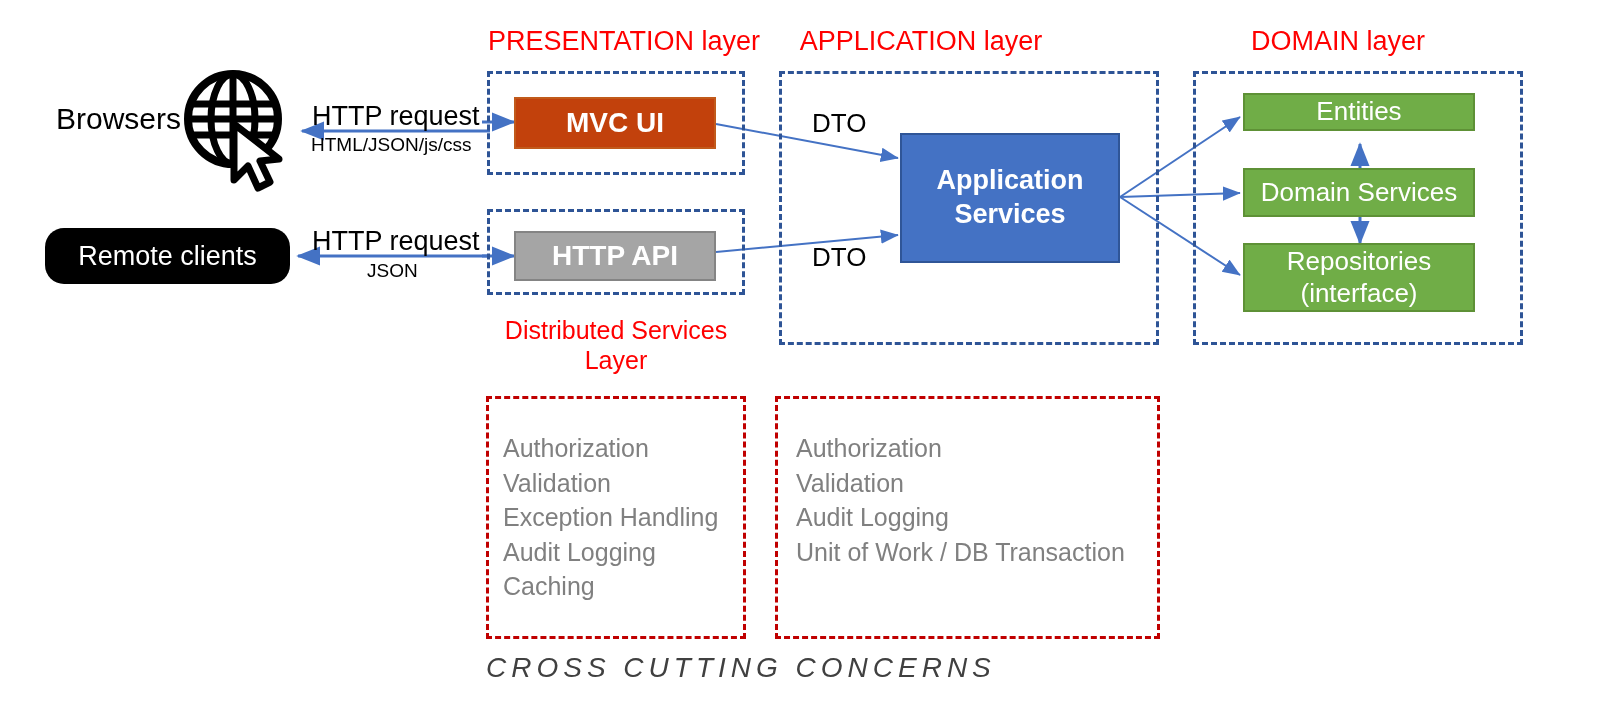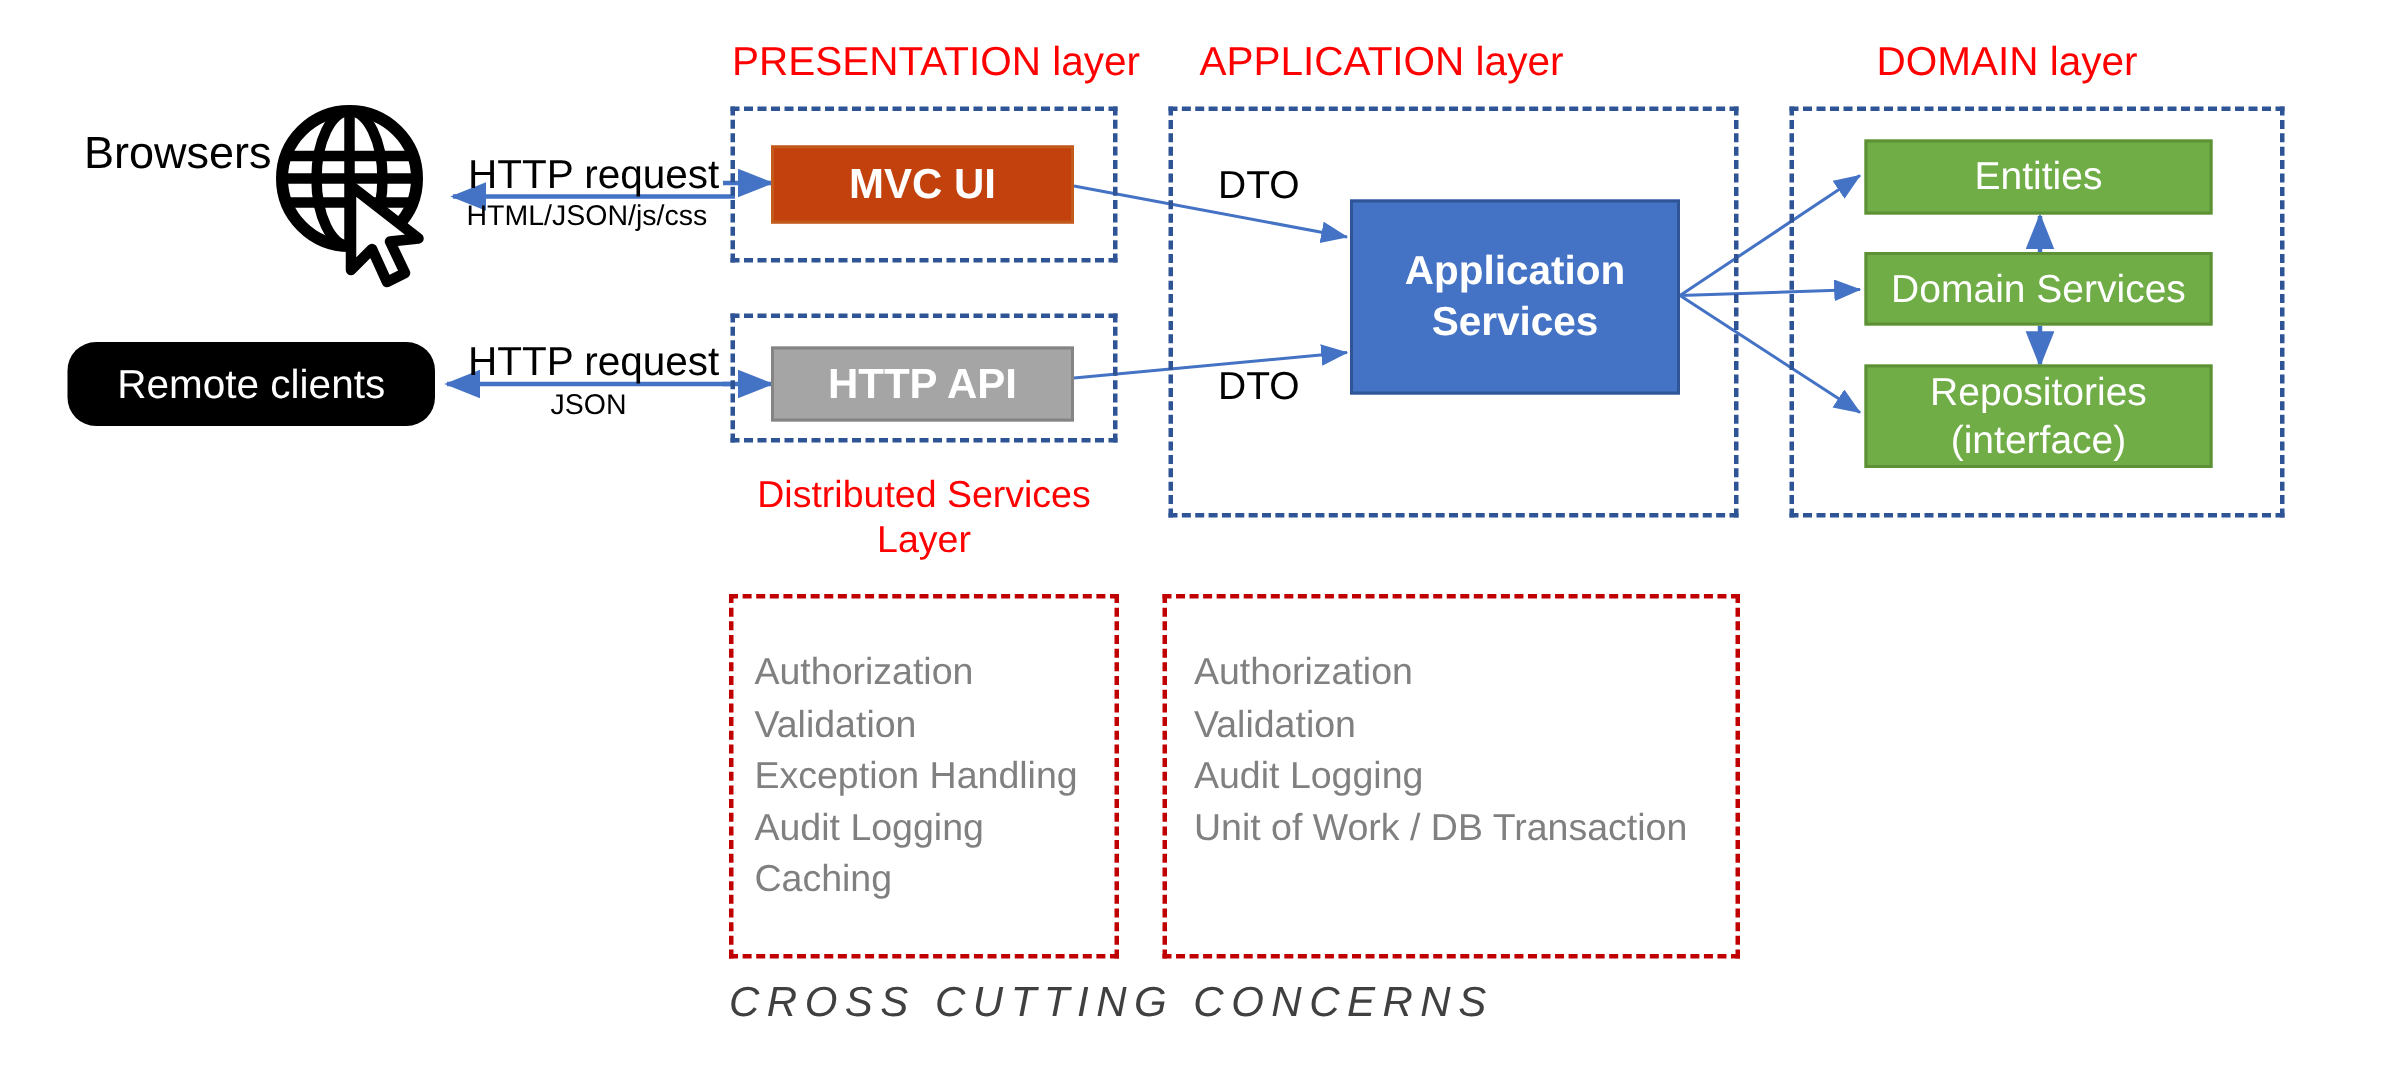--- a/index.html
+++ b/index.html
@@ -195,21 +195,21 @@
   <div class="abs layer-title" style="left:1212px; top:26px; width:252px;">DOMAIN layer</div>
 
   <div class="abs layer-box" style="left:487px; top:71px; width:258px; height:104px;"></div>
 
   <div class="abs layer-box" style="left:487px; top:209px; width:258px; height:86px;"></div>
 
   <div class="abs layer-box" style="left:779px; top:71px; width:380px; height:274px;"></div>
 
   <div class="abs layer-box" style="left:1193px; top:71px; width:330px; height:274px;"></div>
 
-  <div class="abs browsers-label" style="left:56px; top:86px;">Browsers</div>
+  <div class="abs browsers-label" style="left:56px; top:102px;">Browsers</div>
 
   <div class="abs comp comp-black" style="left:45px; top:228px; width:245px; height:56px;border-radius:19px;">Remote clients</div>
 
   <div class="abs edge-label lbl-lg" style="left:312px; top:101px;">HTTP request</div>
 
   <div class="abs edge-label lbl-sm" style="left:311px; top:134px;">HTML/JSON/js/css</div>
 
   <div class="abs edge-label lbl-lg" style="left:312px; top:226px;">HTTP request</div>
 
   <div class="abs edge-label lbl-sm" style="left:367px; top:260px;">JSON</div>
@@ -220,21 +220,21 @@
 
   <div class="abs comp comp-mvc" style="left:514px; top:97px; width:202px; height:52px;">MVC UI</div>
 
   <div class="abs comp comp-api" style="left:514px; top:231px; width:202px; height:50px;">HTTP API</div>
 
   <div class="abs comp comp-app" style="left:900px; top:133px; width:220px; height:130px; flex-direction:column;">
     <span>Application</span>
     <span>Services</span>
   </div>
 
-  <div class="abs comp comp-green" style="left:1243px; top:93px; width:232px; height:50px;">Entities</div>
+  <div class="abs comp comp-green" style="left:1243px; top:93px; width:232px; height:38px;">Entities</div>
 
   <div class="abs comp comp-green" style="left:1243px; top:168px; width:232px; height:49px;">Domain Services</div>
 
   <div class="abs comp comp-green" style="left:1243px; top:243px; width:232px; height:69px; flex-direction:column;">
     <span>Repositories</span>
     <span>(interface)</span>
   </div>
 
   <div class="abs dsl-title" style="left:481px; top:315px; width:270px;">
     <div>Distributed Services</div>

